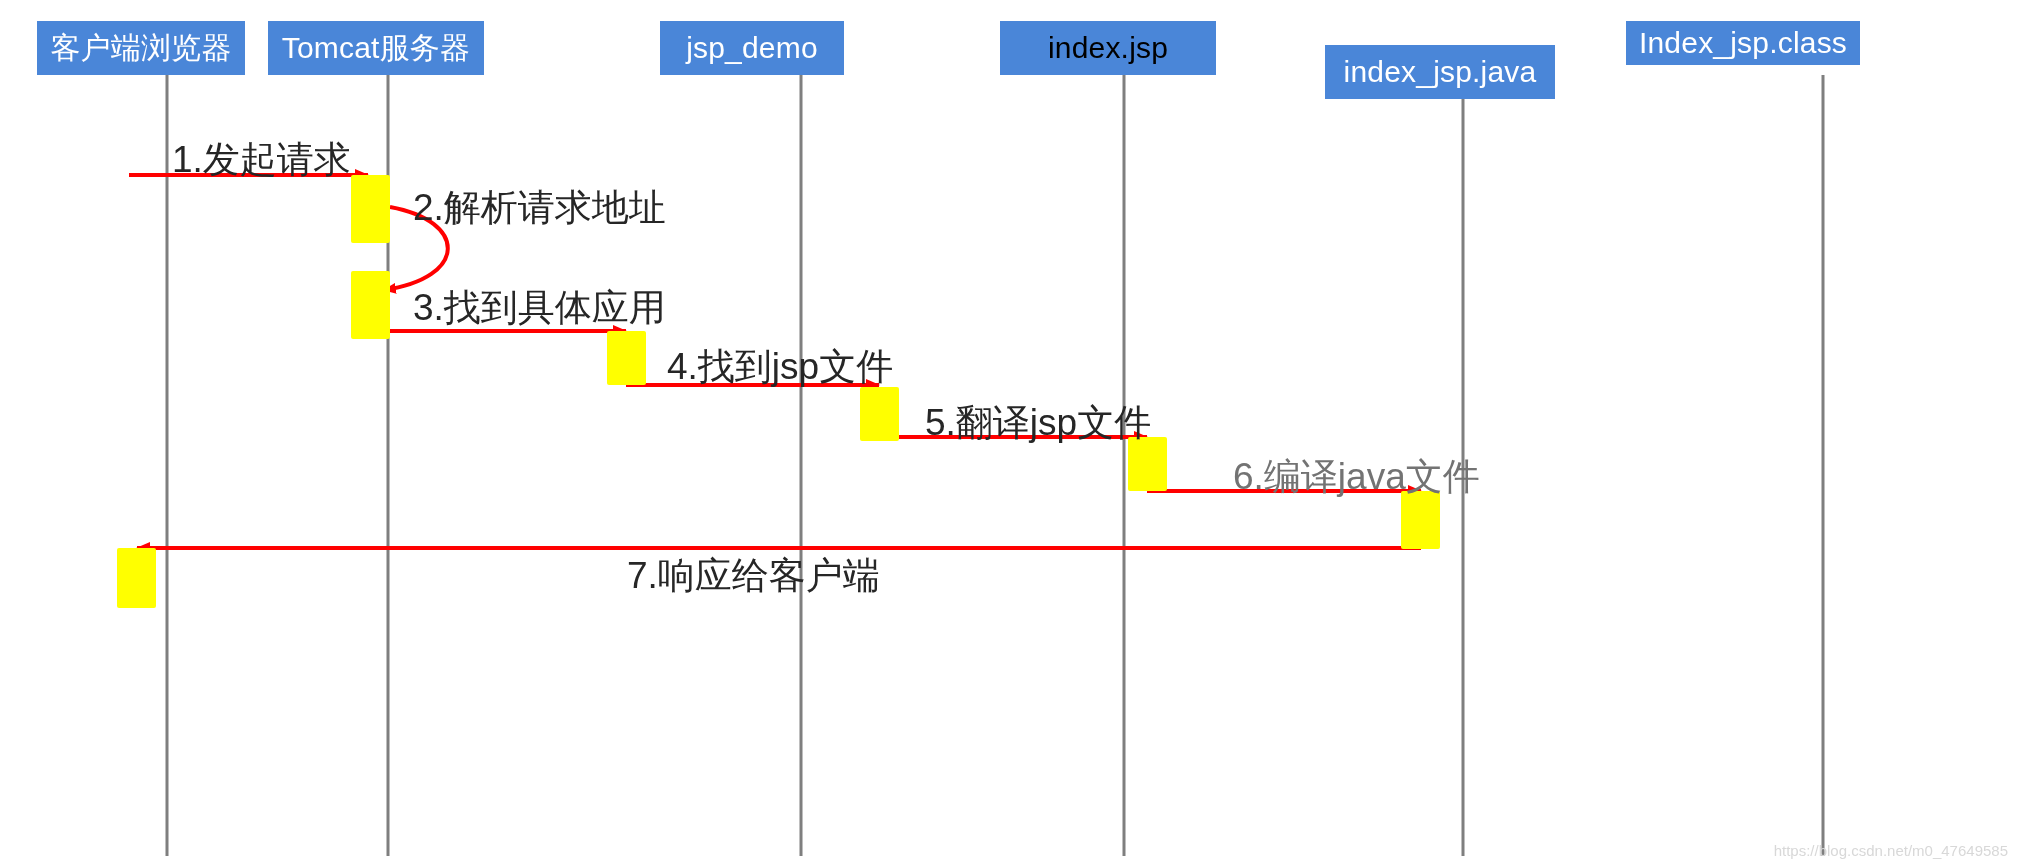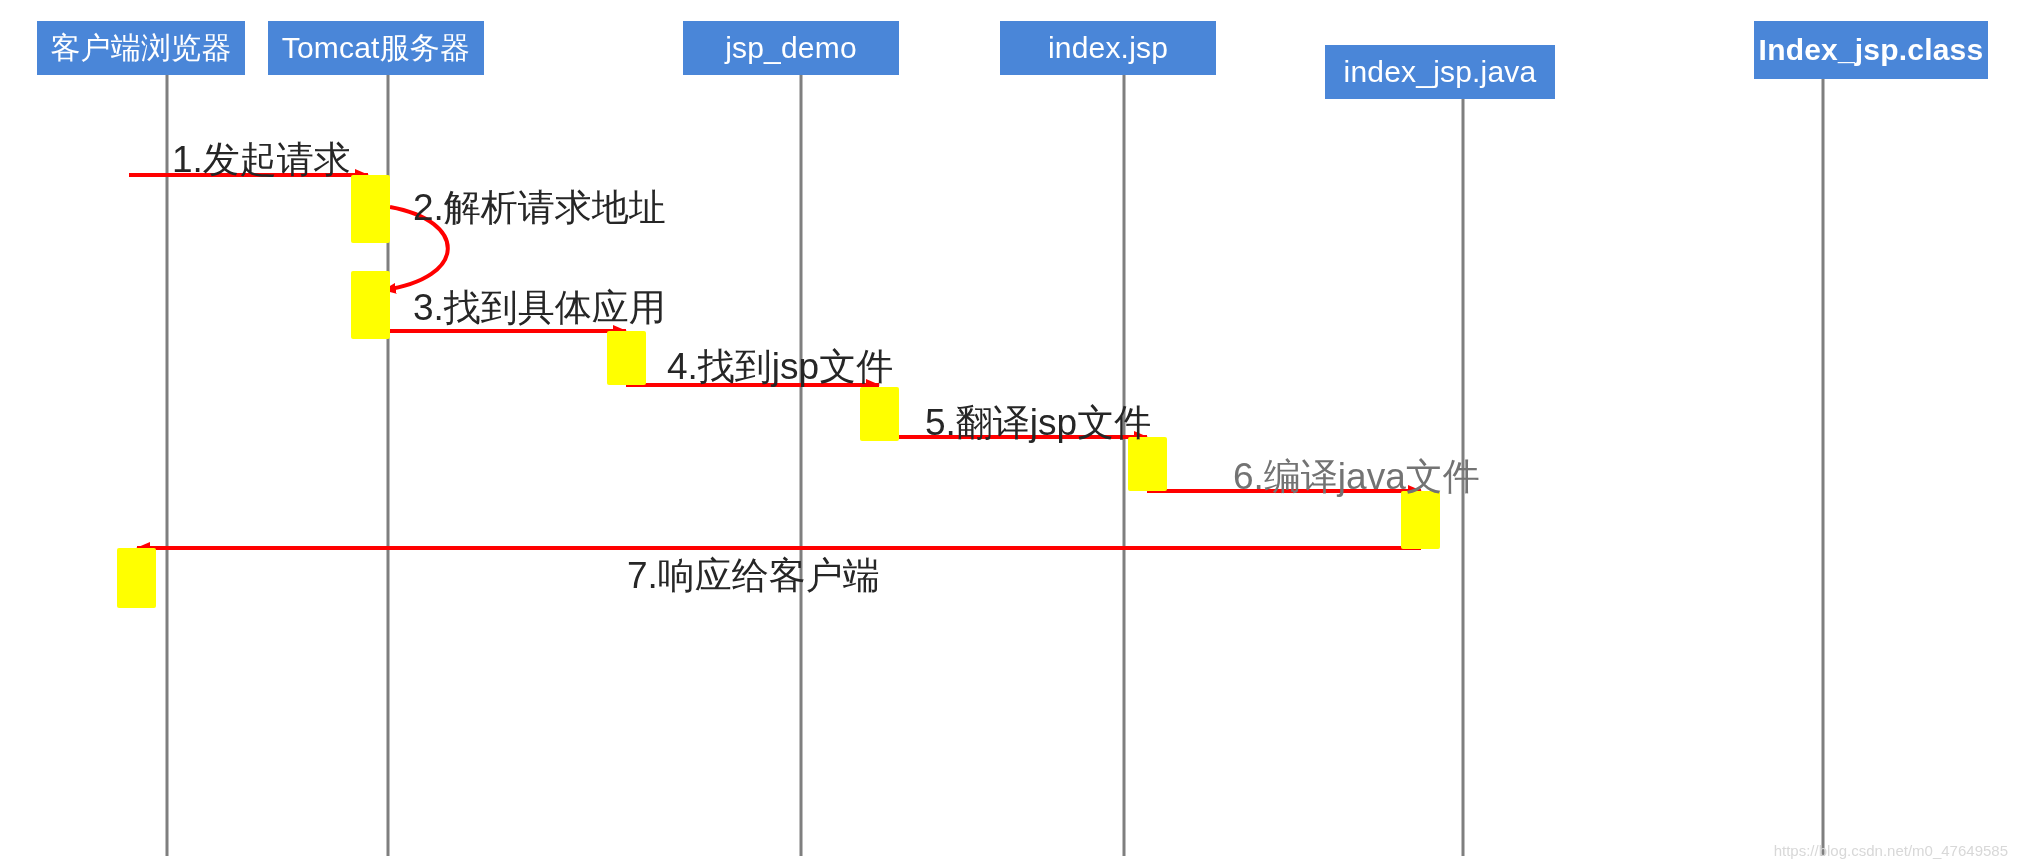--- a/index.html
+++ b/index.html
@@ -97,24 +97,24 @@
         <rect x="860" y="387" width="39" height="54" rx="2" ry="2" fill="#ffff00"></rect>
         <rect x="1128" y="437" width="39" height="54" rx="2" ry="2" fill="#ffff00"></rect>
         <rect x="1401" y="491" width="39" height="58" rx="2" ry="2" fill="#ffff00"></rect>
         <rect x="117" y="548" width="39" height="60" rx="2" ry="2" fill="#ffff00"></rect>
       </g>
   </svg>
 
   <div id="actor-boxes">
       <div class="actor-box" style="left: 37px; top: 21px; width: 208px; height: 54px; background: rgb(74, 134, 216); color: rgb(255, 255, 255);">客户端浏览器</div>
       <div class="actor-box" style="left: 268px; top: 21px; width: 216px; height: 54px; background: rgb(74, 134, 216); color: rgb(255, 255, 255);">Tomcat服务器</div>
-      <div class="actor-box" style="left: 660px; top: 21px; width: 216px; height: 54px; background: rgb(74, 134, 216); color: rgb(255, 255, 255); margin-left: 23px;">jsp_demo</div>
-      <div class="actor-box" style="left: 1000px; top: 21px; width: 216px; height: 54px; background: rgb(74, 134, 216); color: #ffffff;">index.jsp</div>
+      <div class="actor-box" style="left: 660px; top: 21px; width: 184px; height: 54px; background: rgb(74, 134, 216); color: rgb(255, 255, 255);">jsp_demo</div>
+      <div class="actor-box" style="left: 1000px; top: 21px; width: 216px; height: 54px; background: rgb(74, 134, 216); color: #000000;">index.jsp</div>
       <div class="actor-box" style="left: 1325px; top: 21px; width: 230px; height: 54px; background: rgb(74, 134, 216); color: rgb(255, 255, 255); margin-top: 24px;">index_jsp.java</div>
-      <div class="actor-box" style="left: 1754px; top: 21px; width: 234px; height: 58px; background: rgb(74, 134, 216); color: rgb(255, 255, 255); font-weight: bold;">Index_jsp.class</div>
+      <div class="actor-box" style="left: 1626px; top: 21px; width: 234px; height: 44px; background: rgb(74, 134, 216); color: rgb(255, 255, 255);">Index_jsp.class</div>
     </div>
   <div id="message-labels">
       <div class="msg-label" style="left: 172px; top: 141px; color: rgb(38, 38, 38);">1.发起请求</div>
       <div class="msg-label" style="left: 413px; top: 189px; color: rgb(38, 38, 38);">2.解析请求地址</div>
       <div class="msg-label" style="left: 413px; top: 289px; color: rgb(38, 38, 38);">3.找到具体应用</div>
       <div class="msg-label" style="left: 667px; top: 348px; color: rgb(38, 38, 38);">4.找到jsp文件</div>
       <div class="msg-label" style="left: 925px; top: 404px; color: rgb(38, 38, 38);">5.翻译jsp文件</div>
       <div class="msg-label" style="left: 1233px; top: 458px; color: #737373; text-align: right;">6.编译java文件</div>
       <div class="msg-label" style="left: 627px; top: 557px; color: rgb(38, 38, 38);">7.响应给客户端</div>
     </div>

